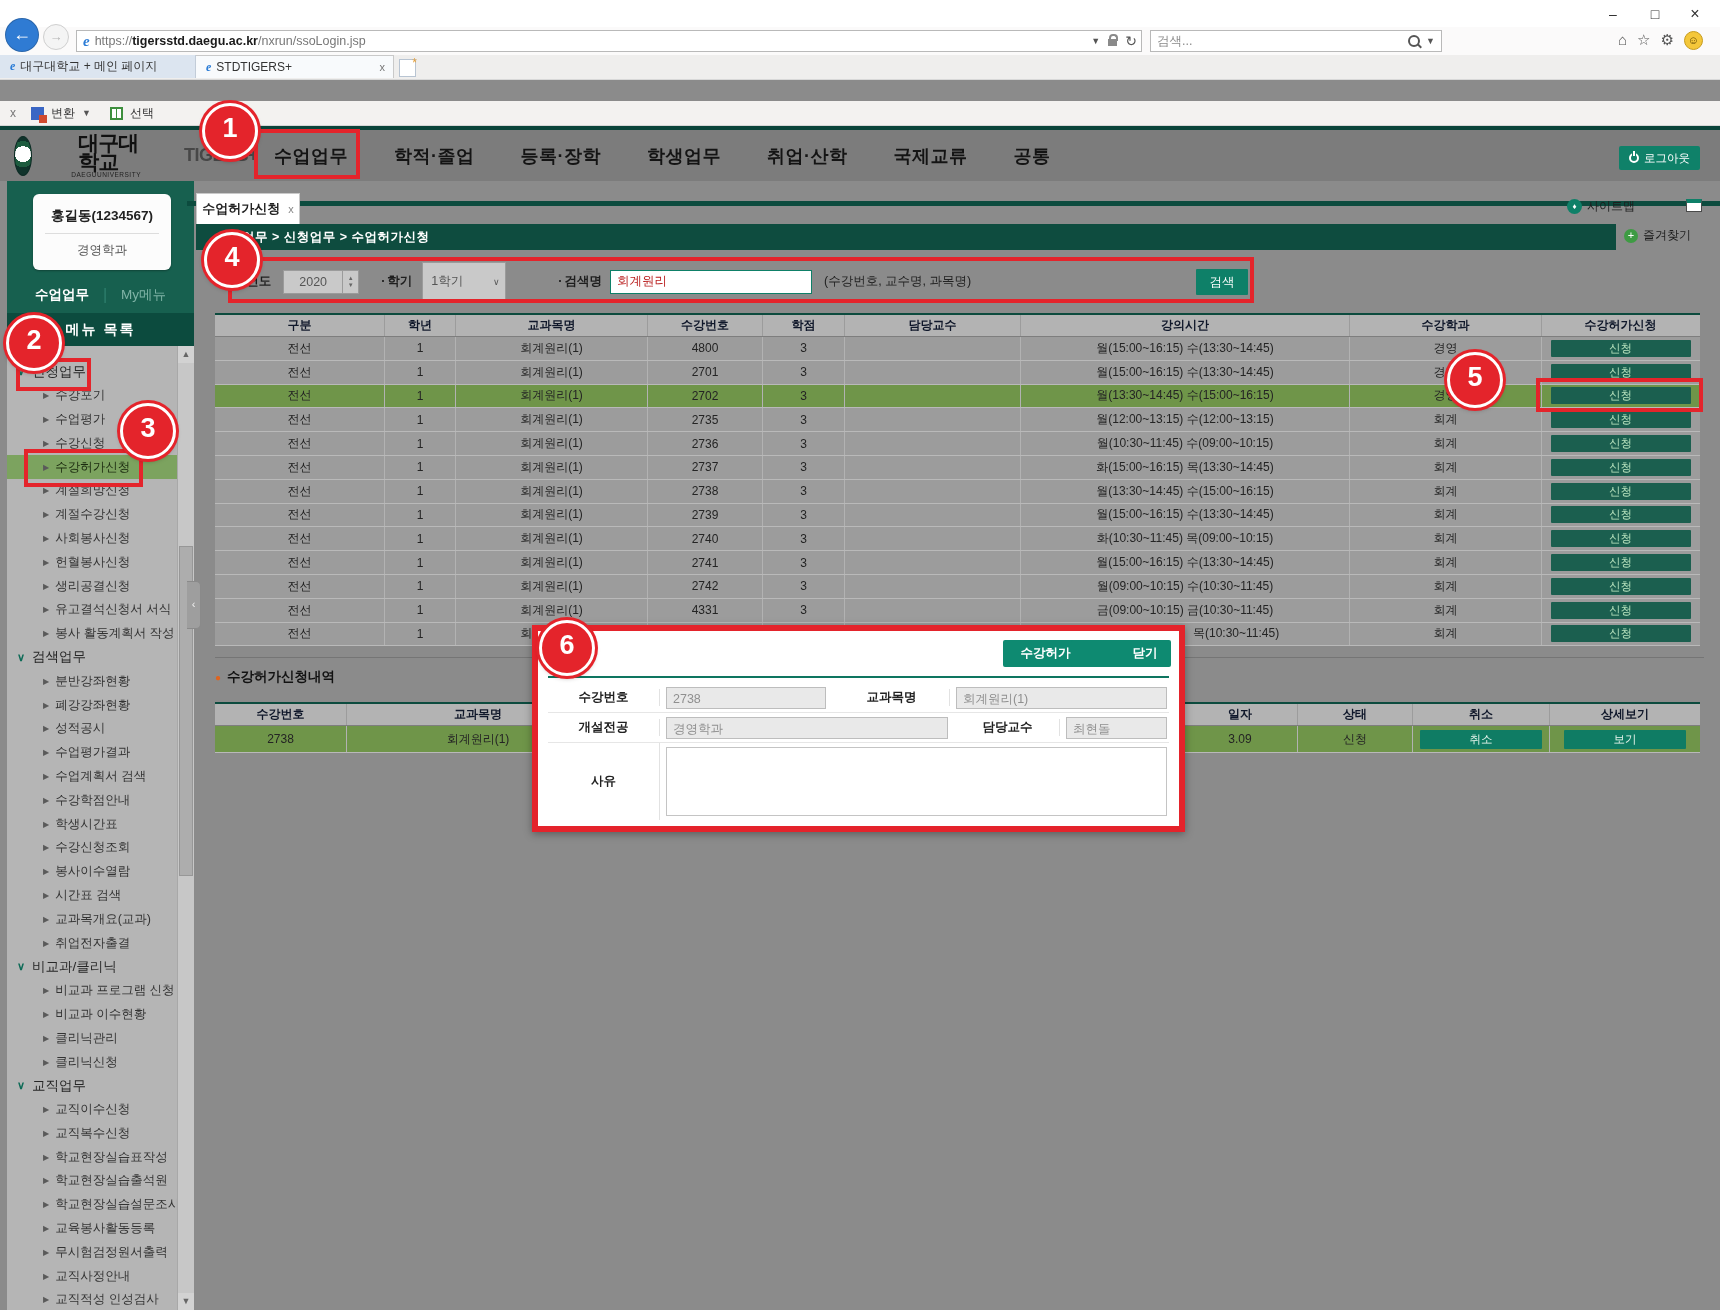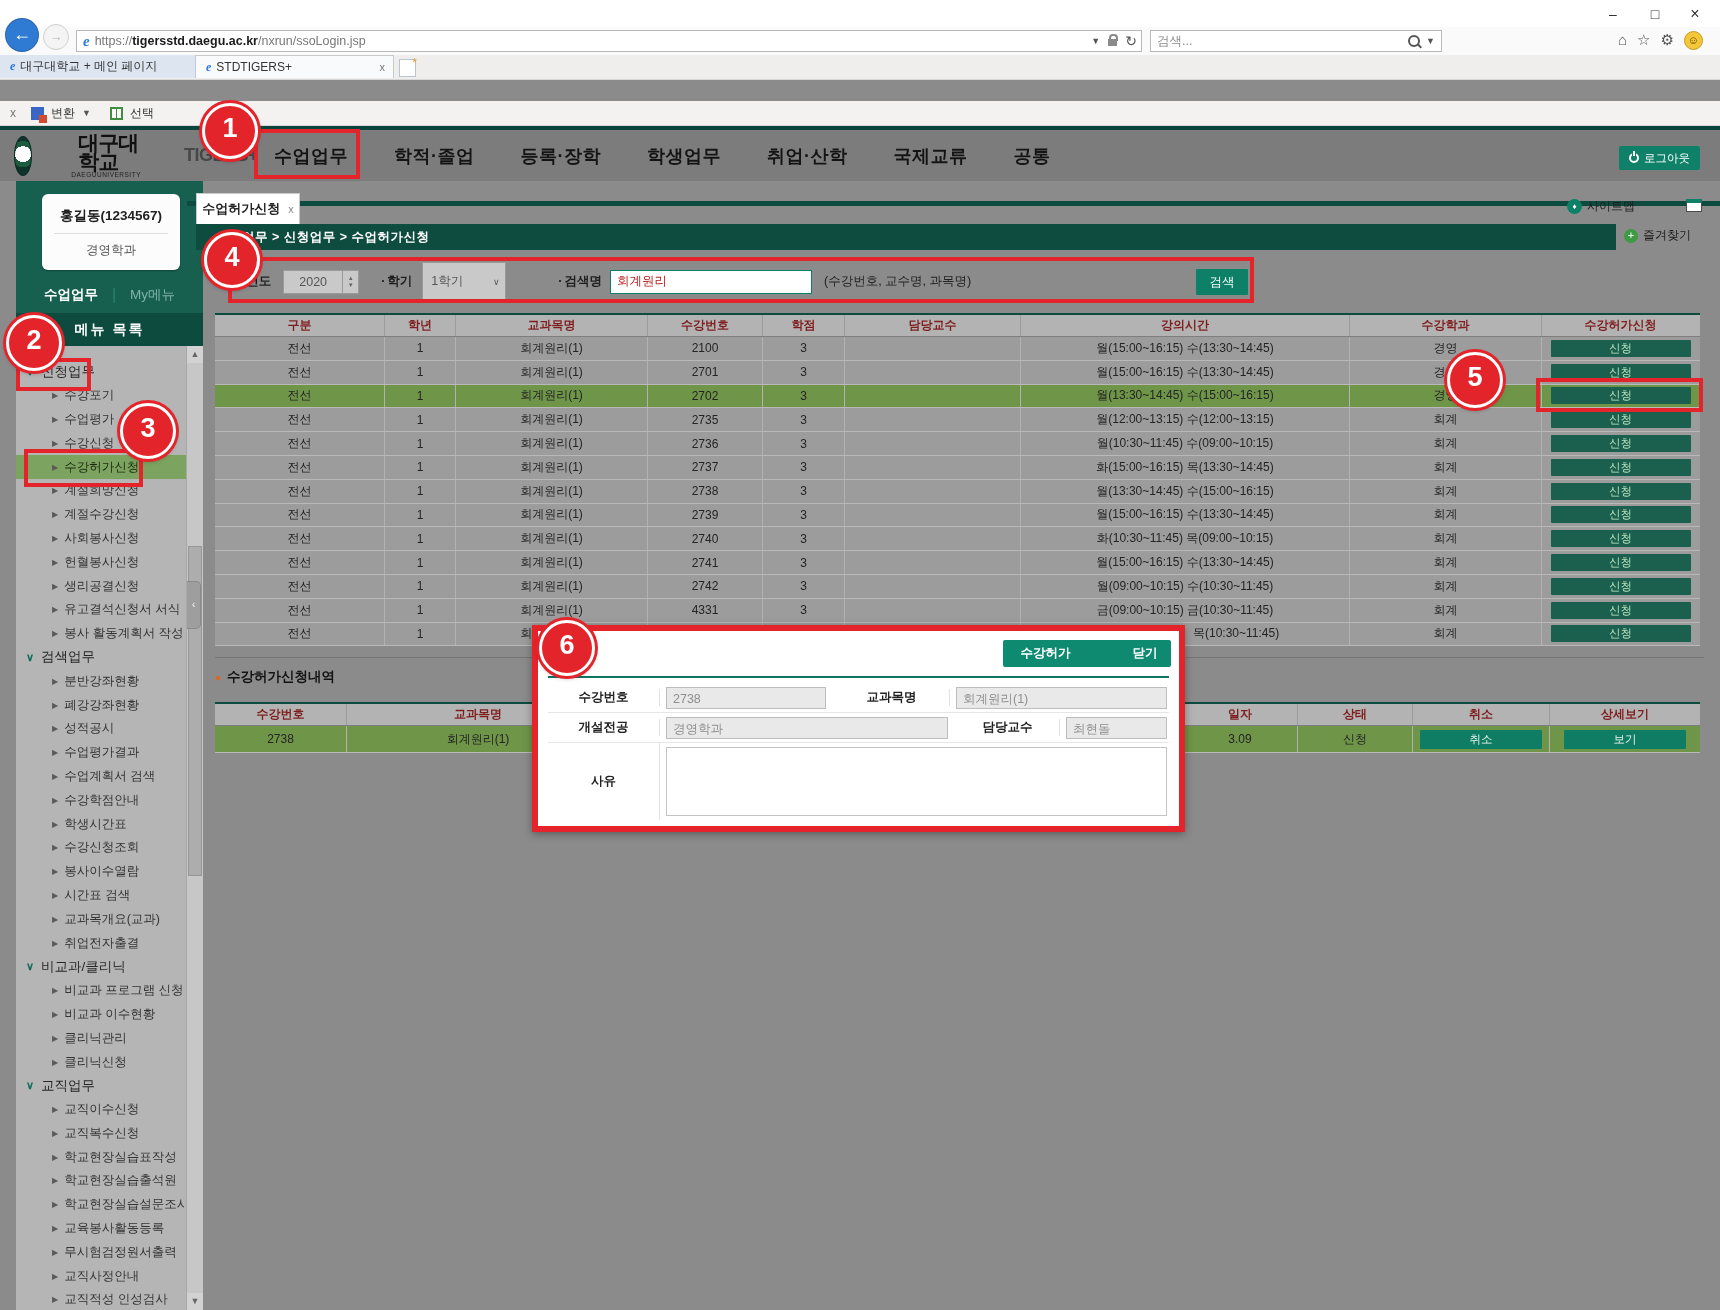--- a/index.html
+++ b/index.html
@@ -46,21 +46,21 @@
   #emblem{width:38px;height:38px;border-radius:50%;background:radial-gradient(circle at 50% 45%,#ffffff 0 8px,#1d5c3f 8px 13px,#10332b 13px);border:1px solid #0c2b24;}
   #logo-kr{font-size:21px;font-weight:900;color:#111;line-height:19px;margin-left:7px;letter-spacing:-1px;}
   #logo-en{font-size:6.5px;color:#222;letter-spacing:.5px;}
   #logo-brand{font-size:18px;font-weight:bold;color:#474747;margin-left:4px;letter-spacing:-.5px;}
   #nav-items{display:flex;gap:46px;margin-left:16px;}
   .nav-item{font-size:18px;font-weight:bold;color:#141414;letter-spacing:.5px;white-space:nowrap;}
   #logout-btn{position:absolute;right:20px;top:16px;height:24px;background:#0F8169;border-radius:2px;color:#fff;font-size:11.5px;display:flex;align-items:center;gap:5px;padding:0 10px;}
   .pwr{width:10px;height:10px;border:2px solid #fff;border-radius:50%;position:relative;box-sizing:border-box;}
   .pwr::after{content:"";position:absolute;left:2px;top:-4px;width:2px;height:5px;background:#fff;box-shadow:0 0 0 1px #0F8169;}
   
-  #sidebar{left:16px;top:181px;width:187px;height:901px;background:#17604F;}
+  #sidebar{left:7px;top:181px;width:187px;height:901px;background:#17604F;}
   #user-card{position:absolute;left:26px;top:13px;width:138px;height:76px;background:#FCFCFC;border-radius:6px;text-align:center;box-shadow:0 1px 2px rgba(0,0,0,.3);}
   #user-name{font-size:13.5px;font-weight:bold;color:#222;margin-top:13px;}
   #user-card hr{border:none;border-top:1px solid #ddd;margin:8px 12px;}
   #user-dept{font-size:12.5px;color:#555;}
   #side-tabs{position:absolute;left:0;top:99px;width:187px;height:30px;display:flex;align-items:center;justify-content:center;gap:14px;}
   #side-tab-work{font-size:13.5px;font-weight:bold;color:#fff;}
   #side-tab-divider{color:#2E7F6E;}
   #side-tab-my{font-size:13.5px;color:#7FB3A6;}
   #menu-title-bar{position:absolute;left:0;top:132px;width:187px;height:33px;background:#0C4B3E;color:#fff;font-size:14px;font-weight:bold;display:flex;align-items:center;justify-content:center;letter-spacing:2px;}
   #side-menu{position:absolute;left:0;top:165px;width:170px;height:964px;background:#B5B5B5;padding-top:14px;box-sizing:border-box;overflow:hidden;}
@@ -100,21 +100,21 @@
   #sem-select{margin-left:10px;width:84px;height:40px;background:#C9C9C9;border:1px solid #9b9b9b;box-sizing:border-box;display:flex;align-items:center;}
   #sem-select .val{flex:1;padding-left:8px;font-size:12.5px;color:#555;}
   #sem-select .arr{width:18px;text-align:center;font-size:9px;color:#555;}
   #query-label{margin-left:52px;}
   #query-input{margin-left:8px;width:188px;height:22px;border:1.5px solid #0E8068;background:#fff;font-family:"Liberation Sans",sans-serif;font-size:12.5px;color:#b91c1c;padding:0 6px;}
   #search-hint{margin-left:12px;font-size:12.5px;color:#222;white-space:nowrap;}
   #search-btn{margin-left:auto;width:52px;height:26px;background:#0E8068;color:#fff;font-size:12.5px;text-align:center;line-height:26px;border-radius:1px;}
   
   #course-table{left:215px;top:313px;width:1485px;}
   #course-head{display:flex;height:24px;background:#B3B3B3;border-top:2px solid #0C4B3E;border-bottom:1px solid #7e7e7e;box-sizing:border-box;}
-  .hcell{display:flex;align-items:center;justify-content:center;font-size:12px;font-weight:bold;color:#7f1d1d;border-right:1px solid #9c9c9c;box-sizing:border-box;white-space:nowrap;overflow:hidden;}
+  .hcell{display:flex;align-items:center;justify-content:center;font-size:12px;font-weight:bold;color:#0f172a;border-right:1px solid #9c9c9c;box-sizing:border-box;white-space:nowrap;overflow:hidden;}
   .hcell:last-child{border-right:none;}
   .crow{display:flex;height:23.8px;background:#9C9C9C;border-bottom:1px solid #B9B9B9;box-sizing:border-box;}
   .crow.green{background:#6F9549;}
   .ccell{display:flex;align-items:center;justify-content:center;font-size:12px;color:#242424;border-right:1px solid #B2B2B2;box-sizing:border-box;overflow:hidden;white-space:nowrap;}
   .ccell:last-child{border-right:none;}
   .crow.clip .c6{justify-content:flex-start;}
   .crow.clip .c6 span{margin-left:172px;}
   .apply-btn{width:140px;height:17px;background:#1B5F4F;color:#B4E0BC;font-size:11.5px;text-align:center;line-height:17px;border-radius:1px;}
   
   #section-sep{left:215px;top:657px;width:1489px;height:1px;background:#757575;}
@@ -466,21 +466,21 @@
           <div class="ccell c0" style="width: 170px;">
             <span>전선</span>
           </div>
           <div class="ccell c1" style="width: 71px;">
             <span>1</span>
           </div>
           <div class="ccell c2" style="width: 192px;">
             <span>회계원리(1)</span>
           </div>
           <div class="ccell c3" style="width: 115px;">
-            <span>2100</span>
+            <span>4800</span>
           </div>
           <div class="ccell c4" style="width: 82px;">
             <span>3</span>
           </div>
           <div class="ccell c5" style="width: 176px;">
             <span></span>
           </div>
           <div class="ccell c6" style="width: 329px;">
             <span>월(15:00~16:15) 수(13:30~14:45)</span>
           </div>

